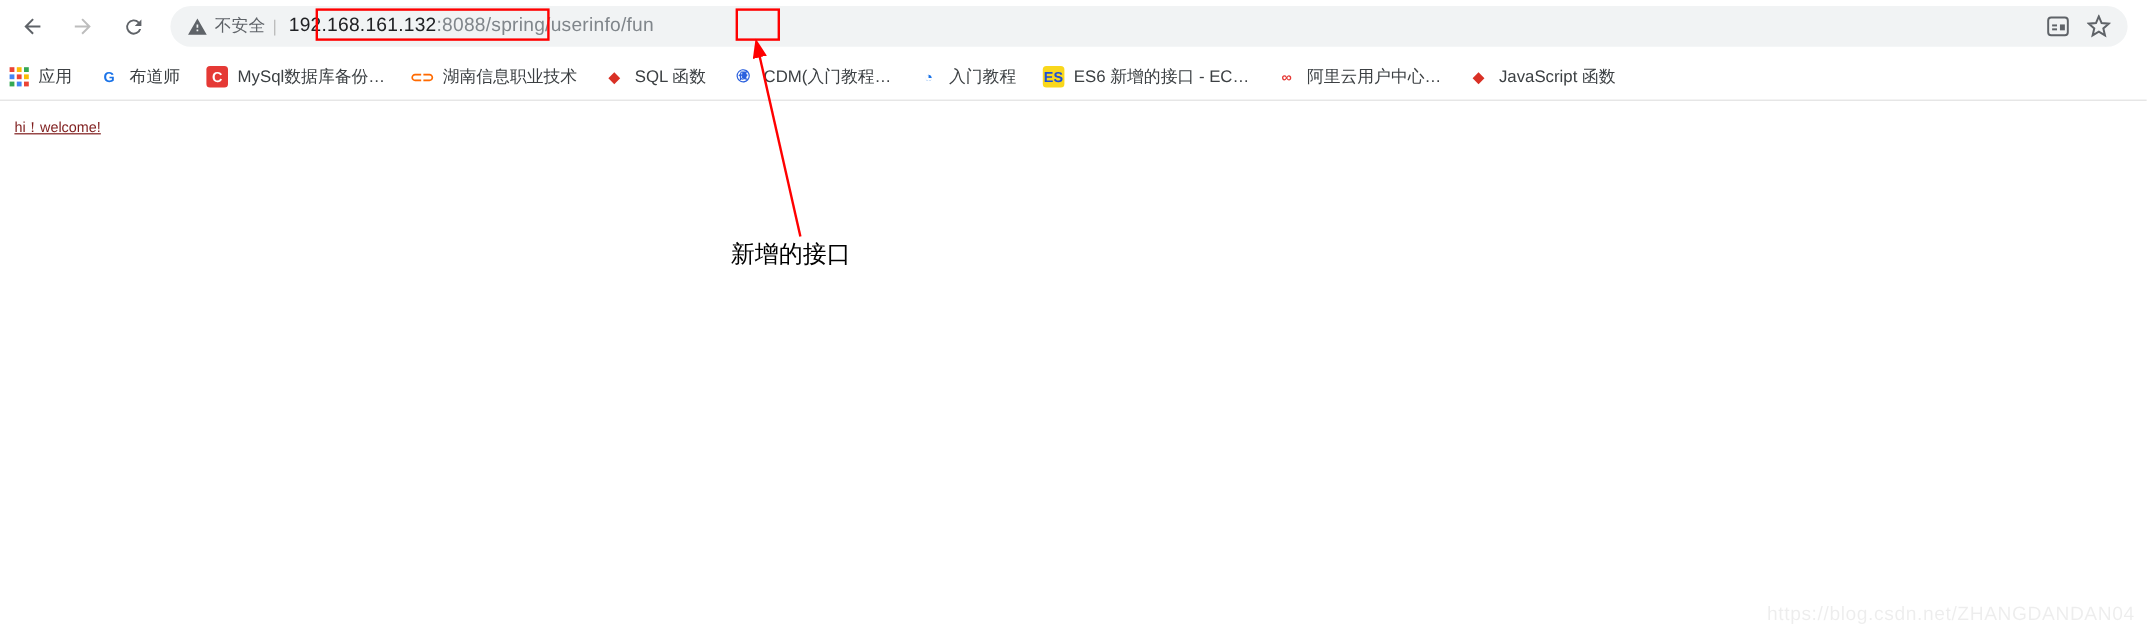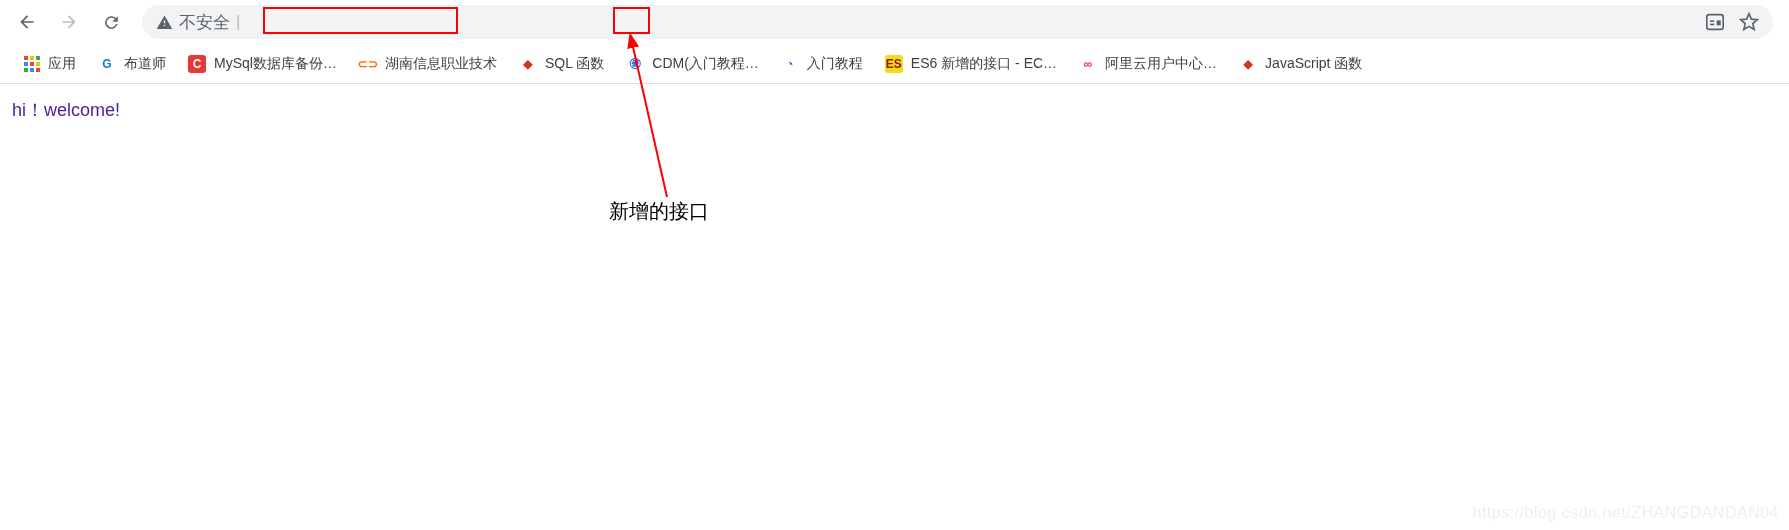--- a/index.html
+++ b/index.html
@@ -2,39 +2,39 @@
 <html><head>
   <meta charset="utf-8">
   <style>
     * { margin: 0; padding: 0; box-sizing: border-box; }
     body { font-family: "Microsoft YaHei", Arial, sans-serif; background: #fff; width: 1789px; height: 530px; overflow: hidden; position: relative; }
 
     .toolbar { display: flex; align-items: center; height: 44px; padding: 0 10px; background: #fff; gap: 8px; }
     .nav-btn { width: 34px; height: 34px; display: flex; align-items: center; justify-content: center; border-radius: 50%; cursor: pointer; color: #5f6368; }
     .nav-btn.disabled { color: #bdbdbd; cursor: default; }
     .omnibox { flex: 1; display: flex; align-items: center; height: 34px; background: #f1f3f4; border-radius: 17px; padding: 0 14px; margin: 0 6px; gap: 10px; position: relative; }
-    .site-warn { display: flex; align-items: center; gap: 6px; color: #5f6368; font-size: 17px; }
+    .site-warn { display: flex; align-items: center; gap: 6px; color: #5f6368; font-size: 14px; }
     .divider { color: #bdbdbd; }
     .url-text { font-size: 16px; color: #202124; letter-spacing: .2px; white-space: nowrap; }
     .url-host { color: #202124; }
     .url-port { color: #80868b; }
     .url-path { color: #80868b; }
     .omni-actions { margin-left: auto; display: flex; align-items: center; gap: 14px; color: #5f6368; }
 
     .highlight-box { position: absolute; border: 2px solid #ff0000; pointer-events: none; }
     .hl-host { left: 263px; top: 7px; width: 195px; height: 27px; }
     .hl-fun  { left: 613px; top: 7px; width: 37px;  height: 27px; }
 
-    .bookmarks { display: flex; align-items: center; height: 40px; padding: 0 24px; gap: 22px; border-bottom: 1px solid #e0e0e0; font-size: 14px; color: #3c4043; }
+    .bookmarks { display: flex; align-items: center; height: 40px; padding: 0 8px; gap: 22px; border-bottom: 1px solid #e0e0e0; font-size: 14px; color: #3c4043; }
     .bk-item { display: flex; align-items: center; gap: 8px; cursor: pointer; white-space: nowrap; }
     .bk-icon { width: 18px; height: 18px; display: flex; align-items: center; justify-content: center; border-radius: 3px; font-size: 12px; font-weight: bold; }
     .apps-icon { display: grid; grid-template-columns: repeat(3,4px); grid-template-rows: repeat(3,4px); gap: 2px; }
     .apps-icon span { width: 4px; height: 4px; }
 
-    .page-content { padding: 14px 12px; color: #4c1d95; font-size: 18px; }
+    .page-content { padding: 14px 12px; color: #7f1d1d; font-size: 12px; text-decoration: underline; }
     .arrow-svg { position: absolute; left: 609px; top: 32px; }
     .anno-text { position: absolute; left: 578px; top: 198px; font-size: 20px; color: #000; pointer-events: none; margin-left: 31px; }
 
     .watermark { position: absolute; right: 10px; bottom: 8px; color: rgba(0,0,0,0.07); font-size: 16px; letter-spacing: .5px; }
   </style>
 </head>
 <body>
 
 <div class="toolbar">
   <div class="nav-btn">
@@ -54,20 +54,23 @@
   </div>
 
   <div class="omnibox">
     <div class="site-warn">
       <svg width="17" height="17" viewBox="0 0 24 24">
           <path d="M12 2 1 21h22L12 2zm1 15h-2v-2h2v2zm0-4h-2V9h2v4z" fill="#5f6368"></path>
         </svg>
       <span>不安全</span>
       <span class="divider">|</span>
     </div>
+    <span class="url-text">
+      <span class="url-host">192.168.161.132</span><span class="url-port">:8088</span><span class="url-path">/spring/userinfo/fun</span>
+    </span>
     <div class="omni-actions">
       <svg width="20" height="18" viewBox="0 0 24 22">
           <rect x="2" y="2" width="20" height="18" rx="3" fill="none" stroke="#5f6368" stroke-width="2"></rect>
           <rect x="6" y="9" width="5" height="2" fill="#5f6368"></rect>
           <rect x="6" y="13" width="5" height="2" fill="#5f6368"></rect>
           <rect x="14" y="9" width="5" height="6" fill="#5f6368"></rect>
         </svg>
       <svg width="20" height="20" viewBox="0 0 24 24">
           <path d="M12 17.27 18.18 21l-1.64-7.03L22 9.24l-7.19-.61L12 2 9.19 8.63 2 9.24l5.46 4.73L5.82 21z" fill="none" stroke="#5f6368" stroke-width="2"></path>
         </svg>
@@ -124,21 +127,21 @@
       </div>
     <span>CDM(入门教程…</span>
   </div>
   <div class="bk-item">
     <div class="bk-icon" style="background:#ffffff;color:#1a73e8;">
         <span>◔</span>
       </div>
     <span>入门教程</span>
   </div>
   <div class="bk-item">
-    <div class="bk-icon" style="background:#f9d71c;color:#7f1d1d;">
+    <div class="bk-icon" style="background:#f9d71c;color:#1d4ed8;">
         <span>ES</span>
       </div>
     <span>ES6 新增的接口 - EC…</span>
   </div>
   <div class="bk-item">
     <div class="bk-icon" style="background:#ffffff;color:#e53935;">
         <span>∞</span>
       </div>
     <span>阿里云用户中心…</span>
   </div>

